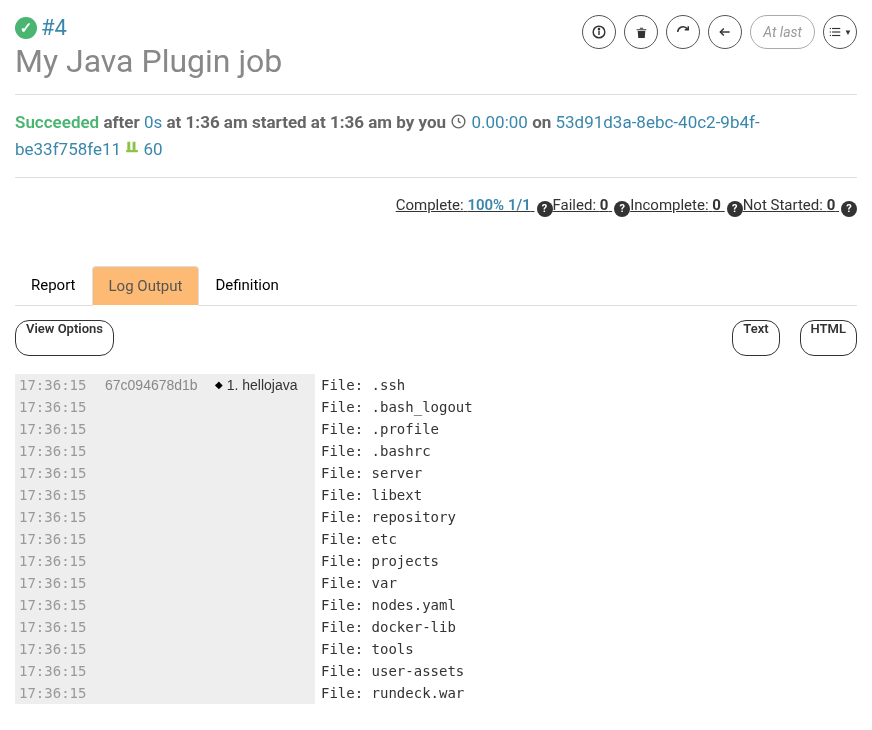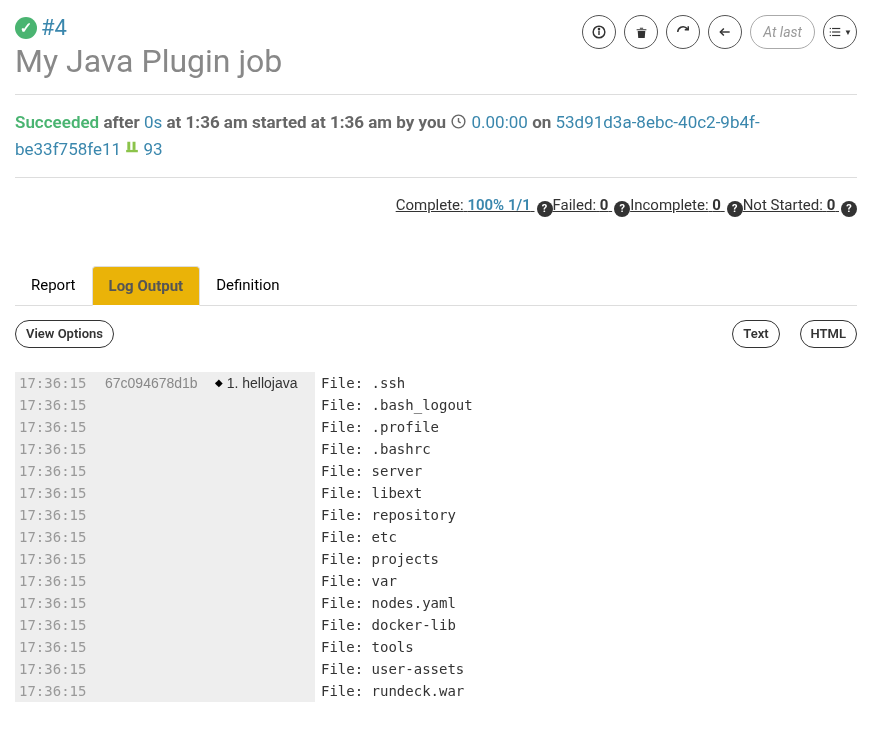--- a/index.html
+++ b/index.html
@@ -21,25 +21,25 @@
 .teal-link { color: #3a87ad; }
 .clock-icon { display: inline-block; vertical-align: -2px; }
 .fork-icon { color: #8bc34a; font-weight: bold; }
 .stats-row { display: flex; justify-content: flex-end; font-size: 15px; color: #333; padding: 4px 0; text-decoration: underline; }
 .stats-row .teal { color: #3a87ad; font-weight: 600; }
 .stats-row strong { font-weight: 700; }
 .help-circle { width: 16px; height: 16px; border-radius: 50%; background: #333; color: #fff; display: inline-flex; align-items: center; justify-content: center; font-size: 11px; font-weight: bold; margin-left: 2px; vertical-align: -2px; }
 .tabs-card { background: #fff; margin-top: 15px; padding: 15px; }
 .tabs-row { display: flex; border-bottom: 1px solid #ddd; }
 .tab { padding: 10px 16px; font-size: 15px; color: #000000; cursor: pointer; }
-.tab.active { color: #555; border: 1px solid #ddd; border-bottom: 1px solid #fff; border-radius: 4px 4px 0 0; margin-bottom: -1px; background: #eab308; font-weight: bold; }
+.tab.active { color: #555; border: 1px solid #ddd; border-bottom: 1px solid #fff; border-radius: 4px 4px 0 0; margin-bottom: -1px; background: #fdba74; }
 .output-toolbar { display: flex; justify-content: space-between; margin-top: 14px; }
-.sm-btn { height: 28px; padding: 0 10px; border: 1.5px solid #333; border-radius: 14px; background: #fff; display: flex; align-items: center; font-size: 13px; font-weight: 600; cursor: pointer; gap: 4px; }
+.sm-btn { height: 36px; padding: 0 10px; border: 1.5px solid #333; border-radius: 14px; background: #fff; display: flex; font-size: 13px; font-weight: 600; cursor: pointer; gap: 4px; }
 .sm-btn-group { display: flex; gap: 20px; }
-.log-area { margin-top: 24px; font-family: "DejaVu Sans Mono", Menlo, Consolas, monospace; font-size: 14px; }
+.log-area { margin-top: 18px; font-family: "DejaVu Sans Mono", Menlo, Consolas, monospace; font-size: 14px; }
 .log-row { display: flex; line-height: 22px; }
 .log-time { width: 82px; background: #eee; color: #999; padding-left: 4px; }
 .log-node { width: 118px; background: #eee; color: #888; padding-left: 8px; font-family: -apple-system, sans-serif; font-size: 14px; }
 .log-step { width: 100px; background: #eee; color: #333; display: flex; align-items: center; gap: 4px; font-family: -apple-system, sans-serif; font-size: 14px; }
 .diamond { font-size: 10px; color: #000; }
 .log-msg { padding-left: 6px; color: #333; white-space: pre; }
 </style>
 </head>
 <body>
 
@@ -113,21 +113,21 @@
     <span class="teal-link">0.00:00</span>
     <span class="gray">on</span>
     <span class="teal-link">53d91d3a-8ebc-40c2-9b4f-be33f758fe11</span>
     <span class="fork-icon">
       <svg width="14" height="16" viewBox="0 0 24 24" fill="#8bc34a">
           <rect x="4" y="3" width="5" height="14"></rect>
           <rect x="13" y="3" width="5" height="14"></rect>
           <rect x="2" y="17" width="20" height="4"></rect>
         </svg>
     </span>
-    <span class="teal-link">93</span>
+    <span class="teal-link">60</span>
   </div>
 
   <div class="divider"></div>
 
   <div class="stats-row">
     <div>
       <span>Complete:</span>
       <span class="teal">100% 1/1</span>
       <span class="help-circle">?</span>
     </div>

